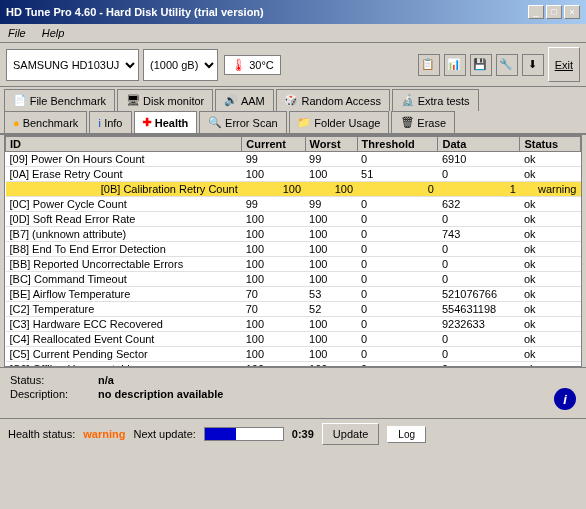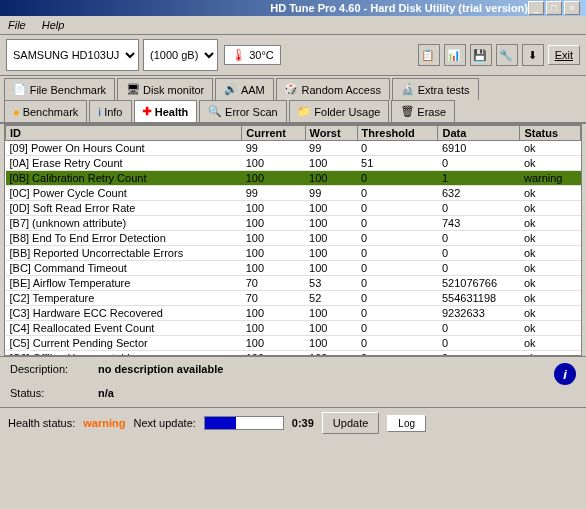--- a/index.html
+++ b/index.html
@@ -10,22 +10,22 @@
       width: 586px;
       height: 509px;
       overflow: hidden;
     }
     .title-bar {
       background: linear-gradient(to right, #0a246a, #a6caf0);
       color: white;
       padding: 3px 6px;
       display: flex;
       align-items: center;
-      justify-content: flex-end;
-      height: 16px;
+      justify-content: space-between;
+      height: 24px;
     }
     .title-bar-text { font-size: 11px; font-weight: bold; }
     .title-bar-buttons { display: flex; gap: 2px; }
     .title-btn {
       width: 16px; height: 14px;
       background: #d4d0c8;
       border: 1px solid;
       border-color: #fff #808080 #808080 #fff;
       font-size: 9px;
       display: flex; align-items: center; justify-content: center;
@@ -66,21 +66,21 @@
       height: 20px;
     }
     .thermometer { color: red; font-size: 12px; }
     .toolbar-btn {
       background: #d4d0c8;
       border: 1px solid;
       border-color: #fff #808080 #808080 #fff;
       padding: 2px 6px;
       font-size: 11px;
       cursor: pointer;
-      height: 20px;
+      height: 35px;
       text-decoration: underline;
     }
     .tabs-row {
       background: #d4d0c8;
       padding: 2px 4px 0;
       display: flex;
       gap: 2px;
     }
     .tab-btn {
       background: #d4d0c8;
@@ -138,21 +138,22 @@
       font-weight: bold;
       font-size: 11px;
       white-space: nowrap;
     }
     td {
       border-bottom: 1px solid #e0e0e0;
       padding: 1px 4px;
       white-space: nowrap;
     }
     tr.warning-row {
-      background: #4d7c0f;
+      background: #fde047;
+      text-align: right;
     }
     .description-panel {
       border-top: 1px solid #808080;
       padding: 6px 10px;
       background: #d4d0c8;
       font-size: 11px;
     }
     .desc-row { display: flex; gap: 8px; margin-bottom: 2px; }
     .desc-label { color: #000; min-width: 80px; }
     .desc-value { font-weight: bold; }
@@ -435,27 +436,27 @@
             <td>0</td>
             <td>ok</td>
           </tr>
         </tbody>
     </table>
   </div>
 </div>
 
 <div class="description-panel">
   <div class="desc-row">
+    <span class="desc-label">Status:</span>
+    <span class="desc-value">n/a</span>
+  </div>
+  <div class="desc-row">
     <span class="desc-label">Description:</span>
     <span class="desc-value">no description available</span>
     <div class="info-icon">i</div>
-  </div>
-  <div class="desc-row">
-    <span class="desc-label">Status:</span>
-    <span class="desc-value">n/a</span>
   </div>
 </div>
 
 <div class="status-bar">
   <span class="health-label">Health status:</span>
   <span class="health-warning">warning</span>
   <span class="next-update">Next update:</span>
   <div class="progress-bar">
     <div class="progress-fill" id="progress-fill" style="width: 40%;"></div>
   </div>

